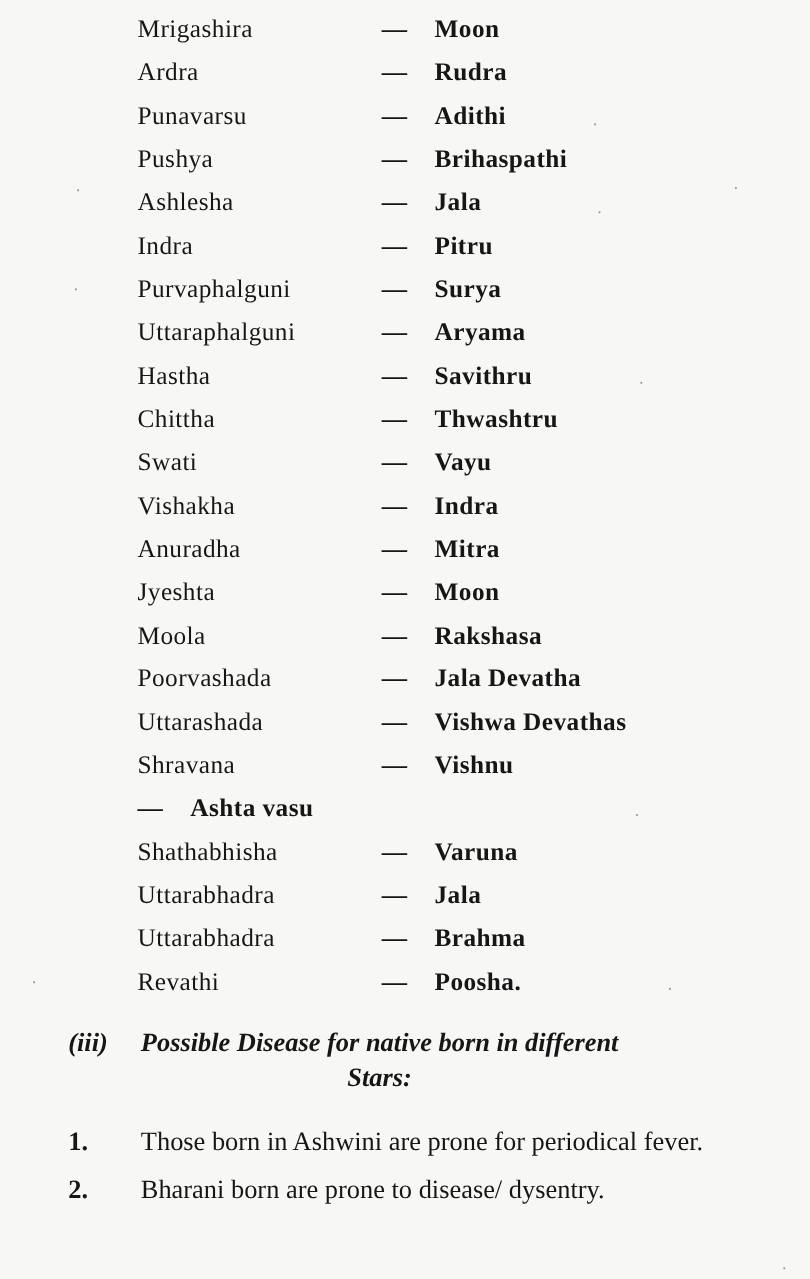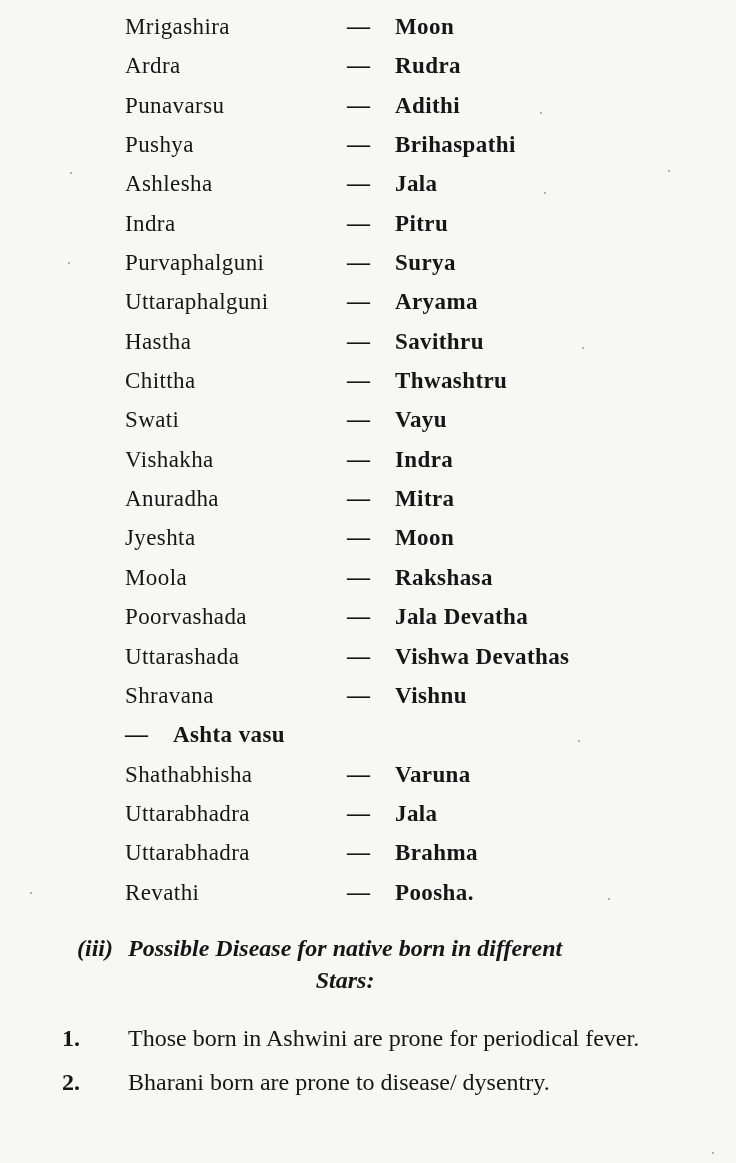--- a/index.html
+++ b/index.html
@@ -18,21 +18,21 @@
       height: 39.35px;
       font-size: 23px; letter-spacing: 0.4px;
     }
     .star { width: 222px; font-weight: normal; }
     .dash { width: 48px; font-weight: bold; }
     .deity { font-weight: bold; }
     .heading {
       position: absolute; left: 62px; top: 920px;
       font-size: 24px; font-weight: bold; line-height: 32px;
     }
-    .heading .num { display: inline-block; width: 66px; font-style: italic; text-align: center; }
+    .heading .num { display: inline-block; width: 66px; font-style: italic; }
     .heading .title { font-style: italic; }
     .heading .title2 { display: block; padding-left: 66px; font-style: italic; text-align: center; }
     .list { position: absolute; left: 62px; top: 1010px; font-size: 24px; line-height: 32px; }
     .li { display: flex; margin-bottom: 12px; }
     .li .n { width: 66px; font-weight: bold; }
     .li .t { width: 590px; }
     .speck { position: absolute; width: 2px; height: 2px; background: #999; border-radius: 50%; }
   </style>
 </head>
 <body>

